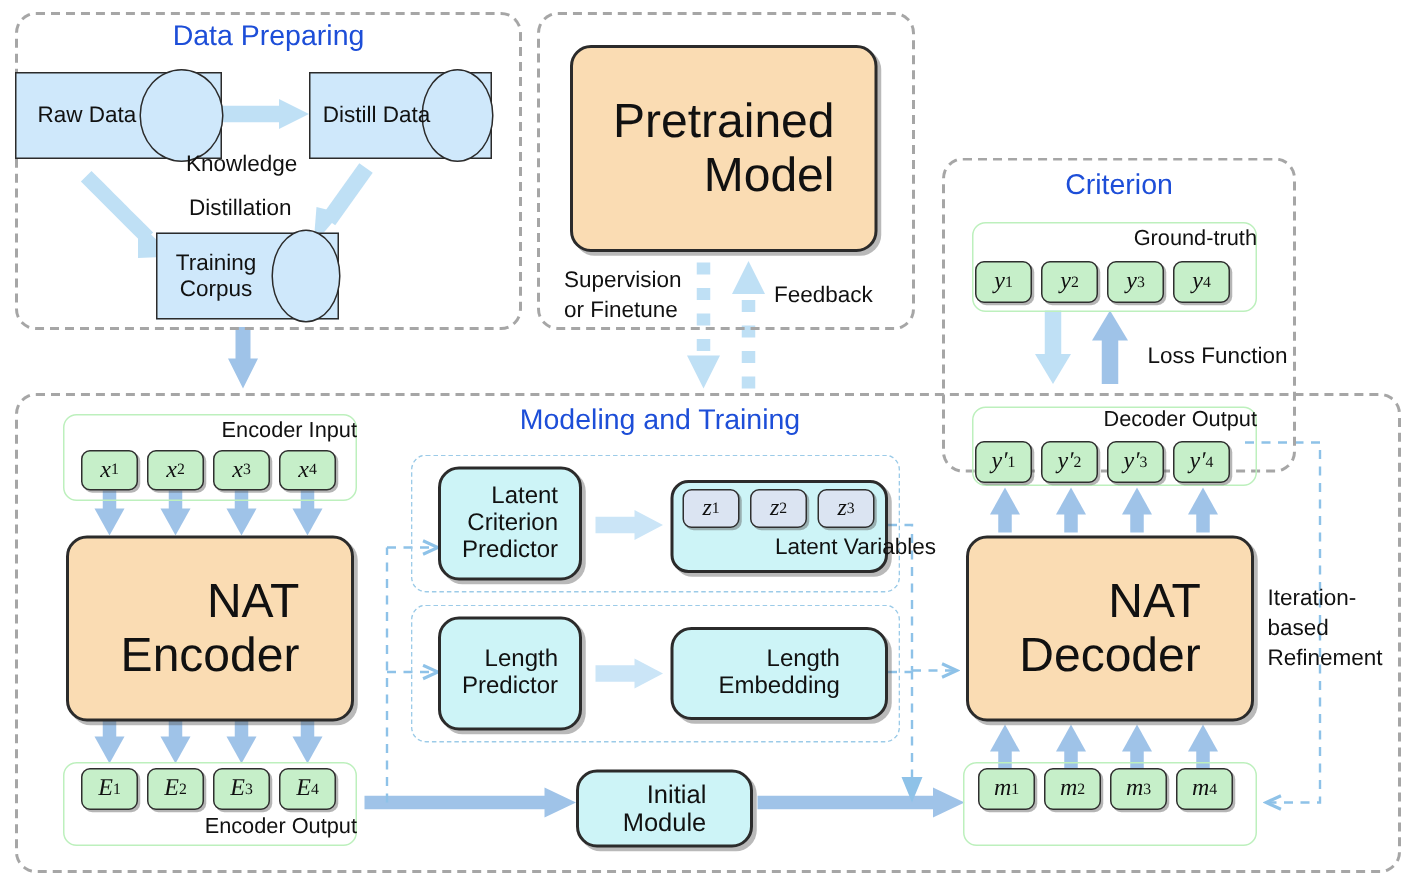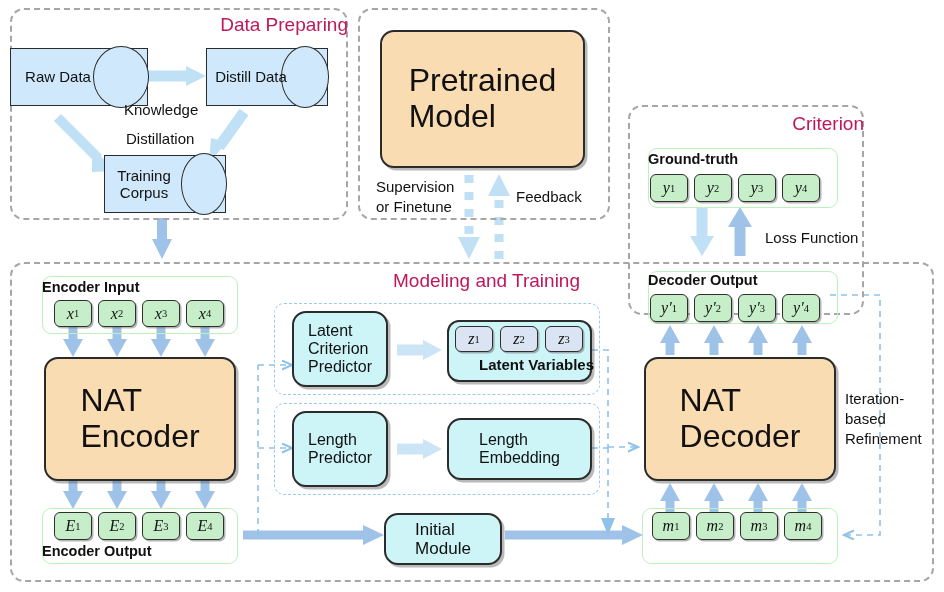--- a/index.html
+++ b/index.html
@@ -5,32 +5,32 @@
   html,body{margin:0;padding:0;background:#ffffff;}
   body{width:944px;height:592px;font-family:"Liberation Sans",sans-serif;color:#111;}
   #root{position:relative;width:944px;height:592px;overflow:hidden;background:#fff;}
 
   
   .section{
     position:absolute;box-sizing:border-box;
     border:2px dashed #a6a6a6;border-radius:14px;background:transparent;
   }
   .section-title{
+    position:absolute;box-sizing:border-box;text-align:center;
+    font-size:19px;color:#1d4ed8;white-space:nowrap;
+  }
+
+  
+  .greengroup{
+    position:absolute;box-sizing:border-box;
+    border:1px solid #bdf0bd;border-radius:9px;background:transparent;
+  }
+  .groupcaption{
     position:absolute;box-sizing:border-box;text-align:right;
-    font-size:19px;color:#be185d;white-space:nowrap;
-  }
-
-  
-  .greengroup{
-    position:absolute;box-sizing:border-box;
-    border:1px solid #bdf0bd;border-radius:9px;background:transparent;
-  }
-  .groupcaption{
-    position:absolute;box-sizing:border-box;text-align:left;
-    font-size:14.5px;color:#111;white-space:nowrap;font-weight:bold;
+    font-size:14.5px;color:#111;white-space:nowrap;
   }
 
   
   .bluegroup{
     position:absolute;box-sizing:border-box;
     border:1.5px dashed #9ccbe8;border-radius:10px;background:transparent;
   }
 
   
   .chip{
@@ -48,21 +48,21 @@
     background:#dbe4f2;border:1.6px solid #2f2f2f;border-radius:6px;
     display:flex;align-items:center;justify-content:center;
     font-family:"Liberation Serif",serif;font-style:italic;font-size:16px;color:#111;
     box-shadow:1.5px 1.5px 0 rgba(90,90,90,.45);
   }
   .zchip sub{font-size:10.5px;font-style:normal;}
 
   
   .block{
     position:absolute;box-sizing:border-box;
-    display:flex;align-items:center;justify-content:center;text-align:left;
+    display:flex;align-items:center;justify-content:center;text-align:right;
     border:2px solid #2b2b2b;border-radius:14px;
     box-shadow:2.5px 2.5px 0 rgba(80,80,80,.4);
     line-height:1.12;
   }
   .orange{background:#fadcb3;}
   .cyan{background:#cdf4f7;}
 
   .blk-big{font-size:32px;}
   .blk-mid{font-size:17px;}
   .blk-sm{font-size:16px;}

